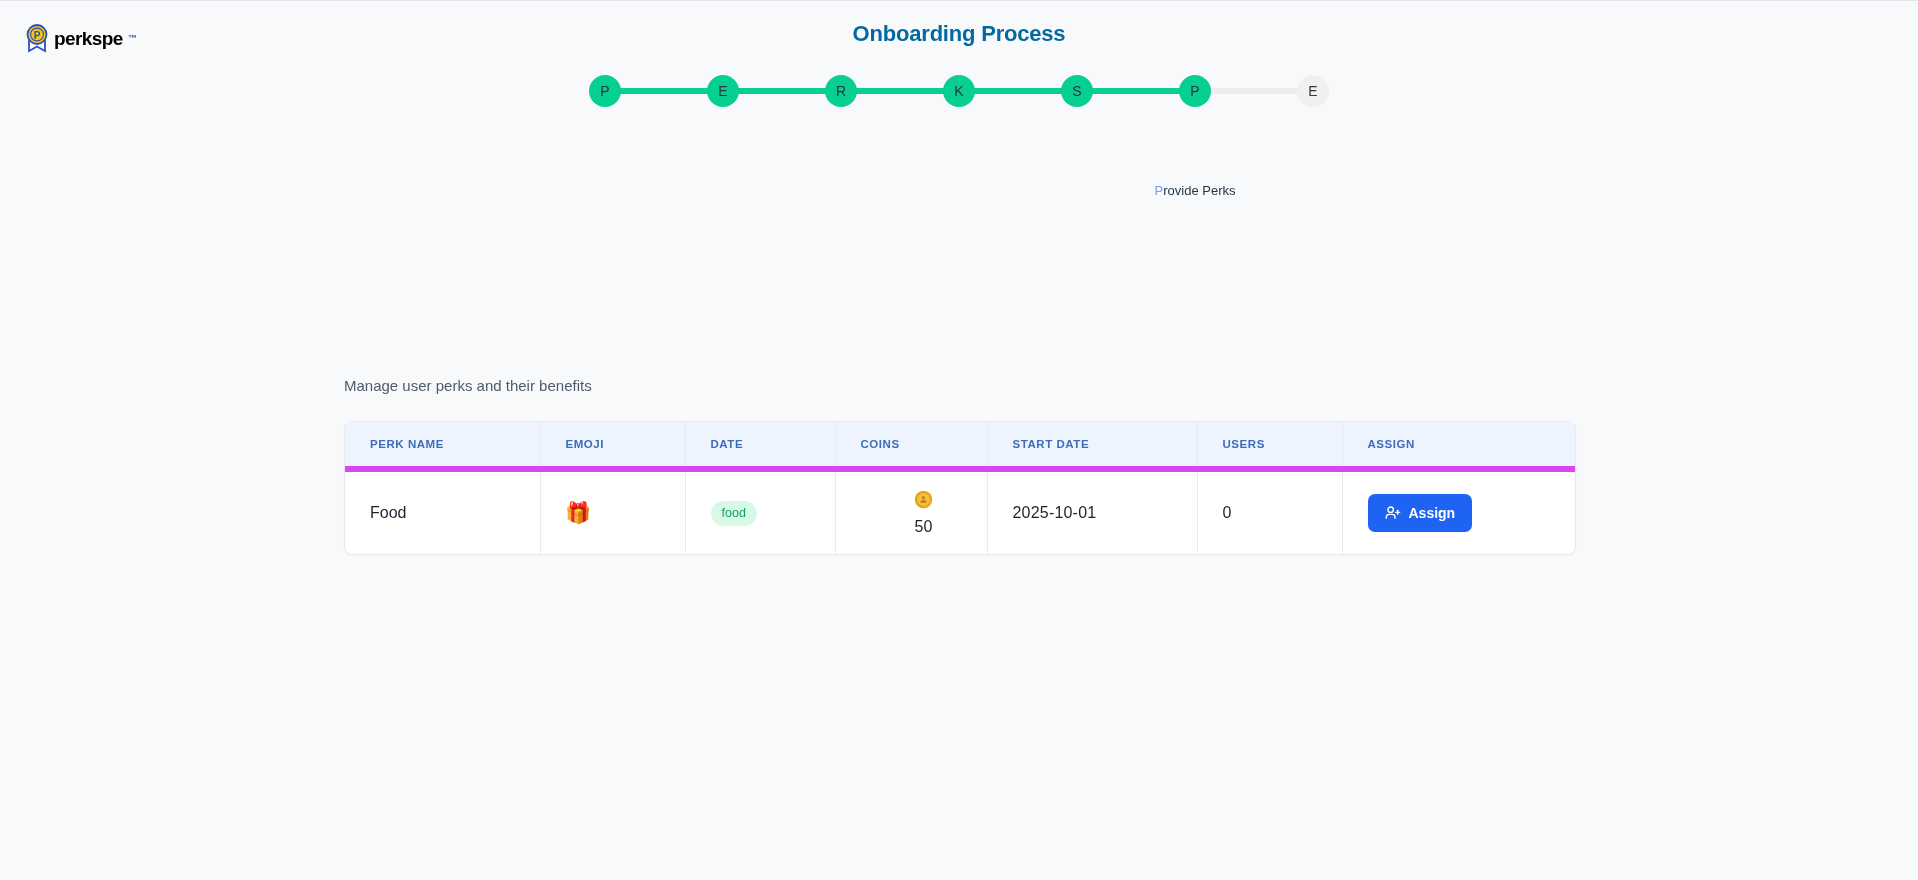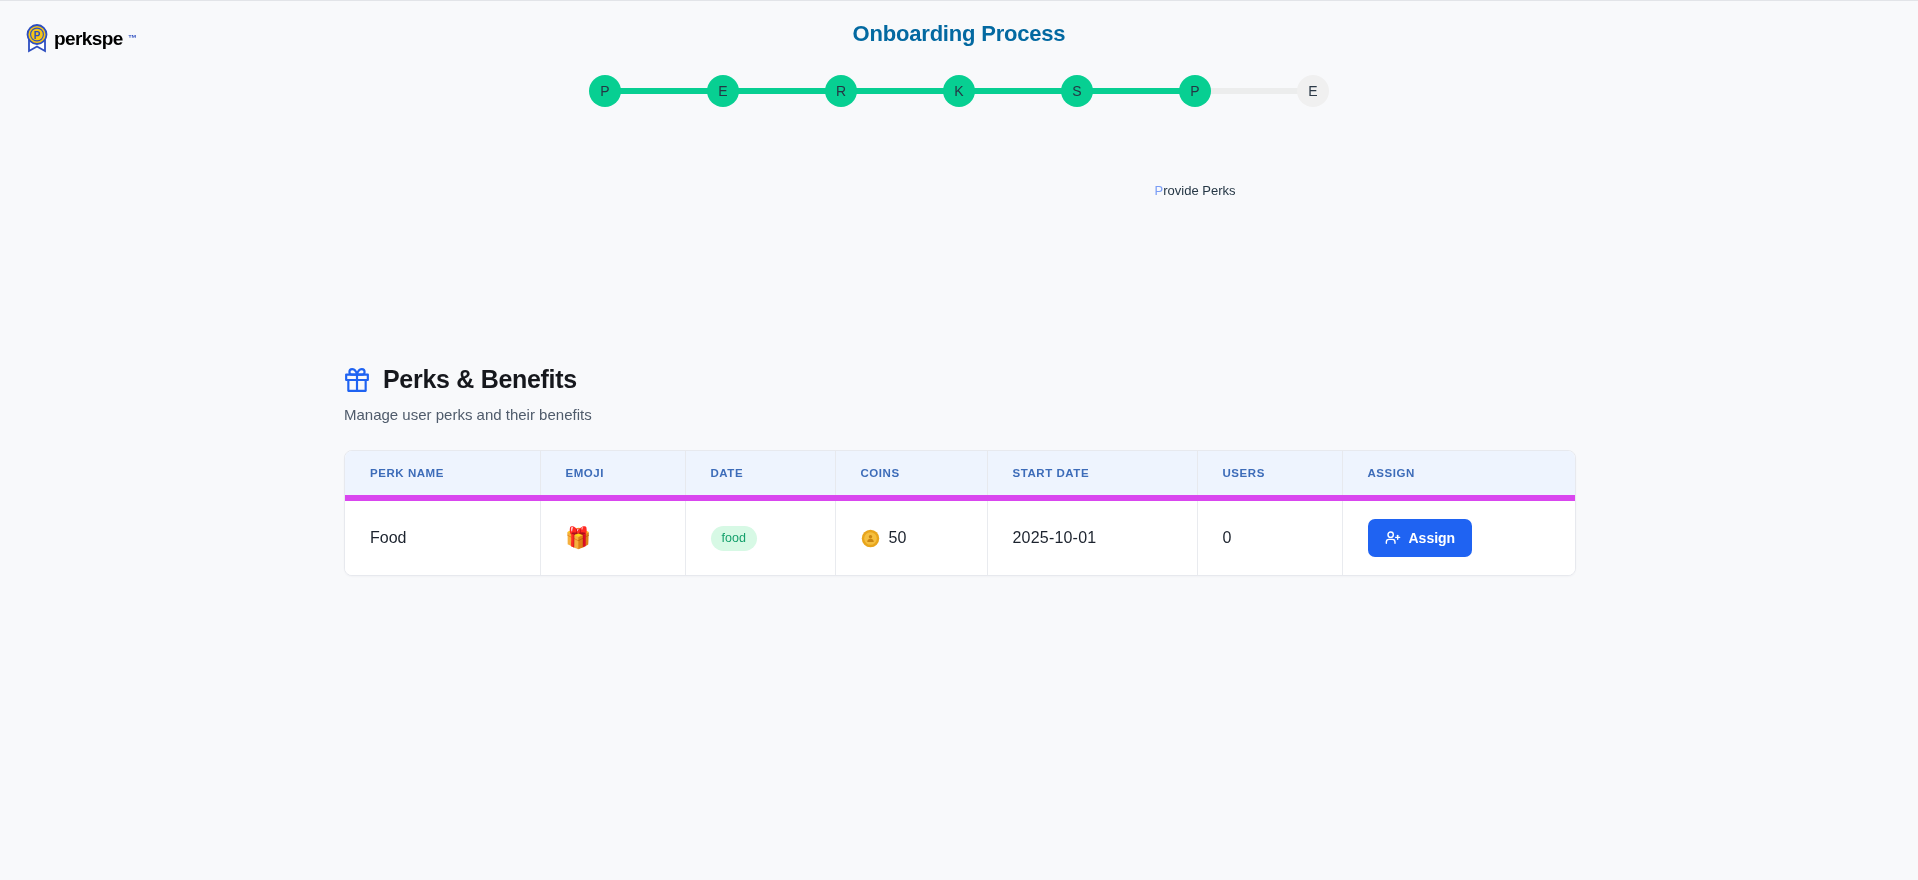--- a/index.html
+++ b/index.html
@@ -145,21 +145,21 @@
   }
   .type-badge {
     display: inline-block;
     background: #d7f9e5;
     color: #14a06b;
     font-size: 12.5px;
     padding: 5px 11px;
     border-radius: 999px;
     line-height: 1.2;
   }
-  .coins-cell { display: flex; align-items: center; gap: 9px; }
+  .coins-cell { display: flex; align-items: center; gap: 9px; flex-direction: column; }
   .coin { width: 19px; height: 19px; flex: 0 0 auto; }
   .coin-val { font-size: 16px; color: #1c232e; }
   .date-val { font-size: 16px; color: #1c232e; letter-spacing: 0.2px; }
 
   .btn {
     display: inline-flex; align-items: center; gap: 8px;
     background: #1f63f2;
     color: #fff;
     border: none;
     border-radius: 7px;
@@ -229,32 +229,20 @@
       </span>
     </div>
     <span class="connector pending"></span>
     <div class="step">
       <span class="node todo">E</span>
     </div>
   </div>
 
   <div class="content">
 
-    <div class="section-head">
-      <span class="gift-icon">
-        <svg width="26" height="26" viewBox="0 0 24 24" fill="none" stroke="#1f63f2" stroke-width="2" stroke-linecap="round" stroke-linejoin="round">
-          <polyline points="20 12 20 22 4 22 4 12"></polyline>
-          <rect x="2" y="7" width="20" height="5"></rect>
-          <line x1="12" y1="22" x2="12" y2="7"></line>
-          <path d="M12 7H7.5a2.5 2.5 0 0 1 0-5C11 2 12 7 12 7z"></path>
-          <path d="M12 7h4.5a2.5 2.5 0 0 0 0-5C13 2 12 7 12 7z"></path>
-        </svg>
-      </span>
-      <span class="section-title">Perks &amp; Benefits</span>
-    </div>
 
     <div class="section-sub">Manage user perks and their benefits</div>
 
     <div class="table-wrap">
       <table>
         <thead>
           <tr>
             <th class="col-name">PERK NAME</th>
             <th class="col-emoji">EMOJI</th>
             <th class="col-type">DATE</th>

